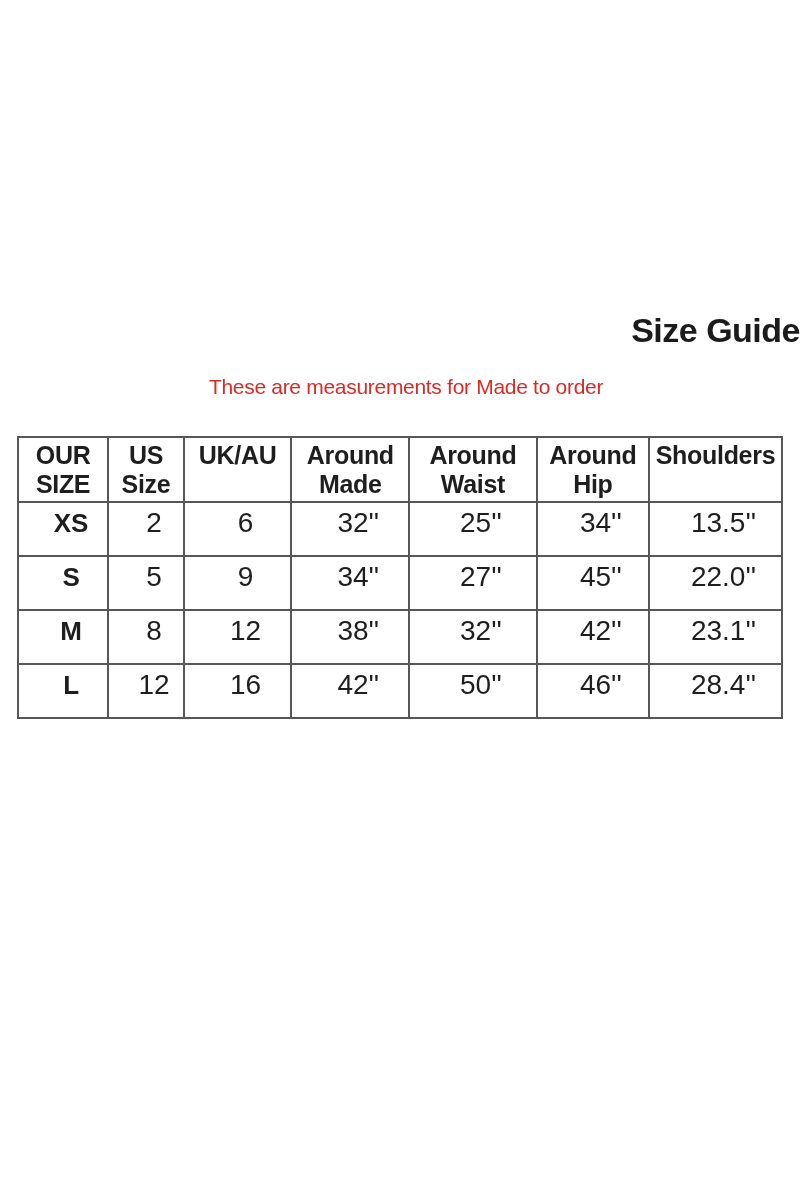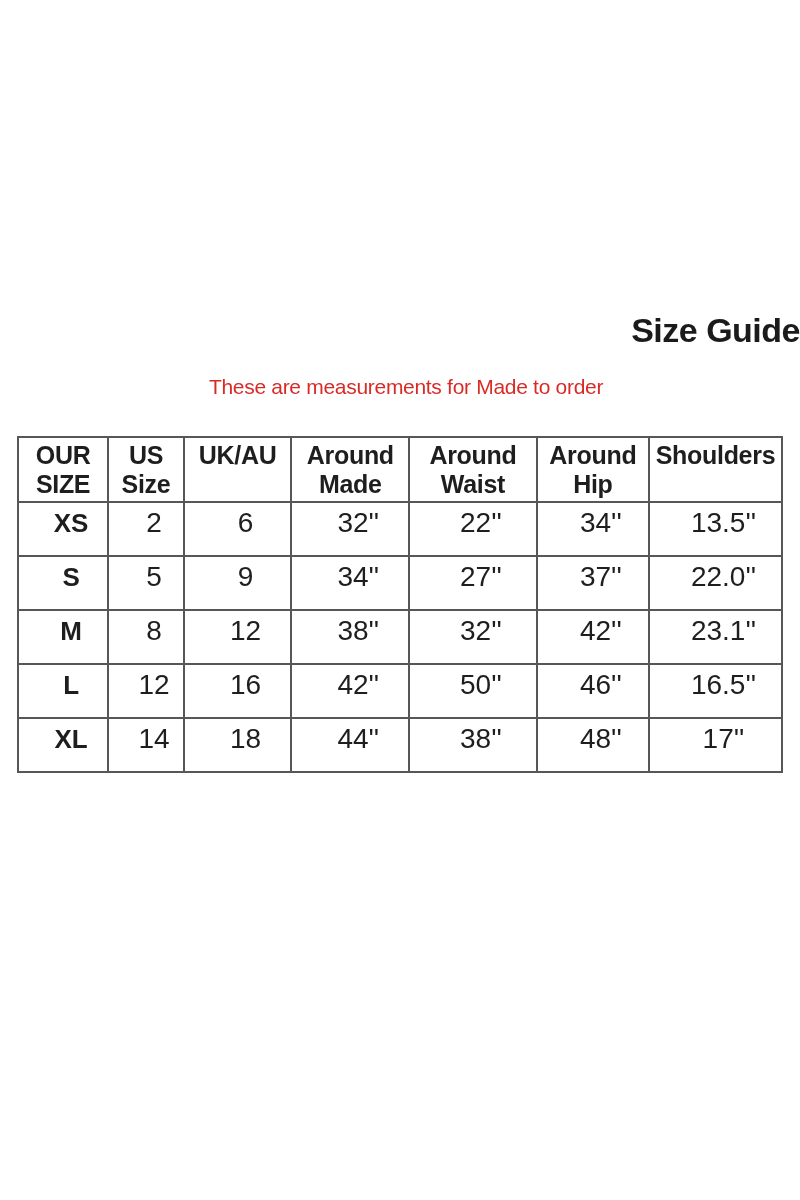--- a/index.html
+++ b/index.html
@@ -116,55 +116,46 @@
           <span class="hl"></span>
         </th>
       </tr>
     </thead>
     <tbody>
       <tr>
         <td class="size-col">XS</td>
         <td>2</td>
         <td>6</td>
         <td>32''</td>
-        <td>22''</td>
+        <td>25''</td>
         <td>34''</td>
         <td>13.5''</td>
       </tr>
       <tr>
         <td class="size-col">S</td>
         <td>5</td>
         <td>9</td>
         <td>34''</td>
         <td>27''</td>
-        <td>37''</td>
+        <td>45''</td>
         <td>22.0''</td>
       </tr>
       <tr>
         <td class="size-col">M</td>
         <td>8</td>
         <td>12</td>
         <td>38''</td>
         <td>32''</td>
         <td>42''</td>
         <td>23.1''</td>
       </tr>
       <tr>
         <td class="size-col">L</td>
         <td>12</td>
         <td>16</td>
         <td>42''</td>
         <td>50''</td>
         <td>46''</td>
-        <td>16.5''</td>
-      </tr>
-      <tr>
-        <td class="size-col">XL</td>
-        <td>14</td>
-        <td>18</td>
-        <td>44''</td>
-        <td>38''</td>
-        <td>48''</td>
-        <td>17''</td>
+        <td>28.4''</td>
       </tr>
     </tbody>
   </table>
 </div>
 
 </body></html>

